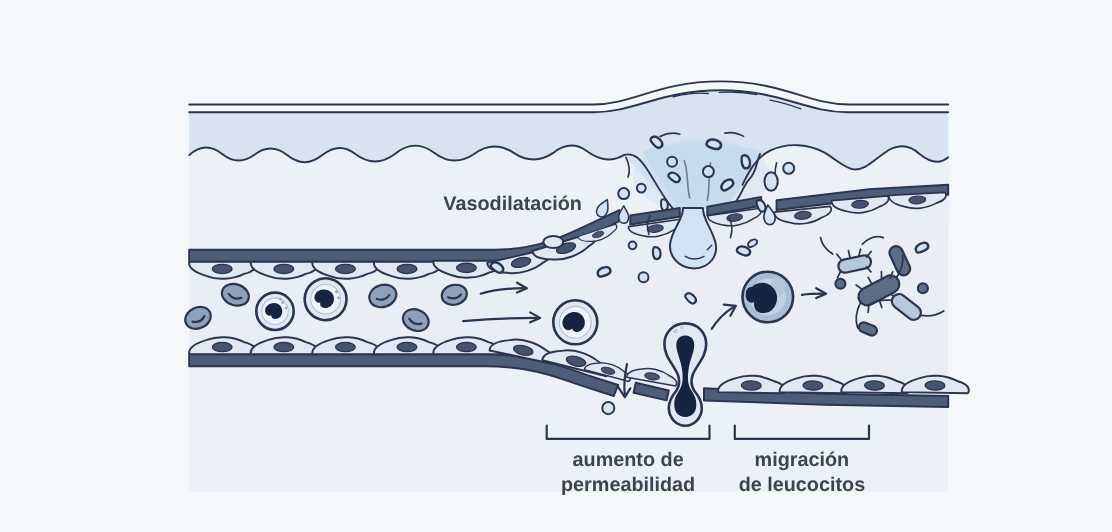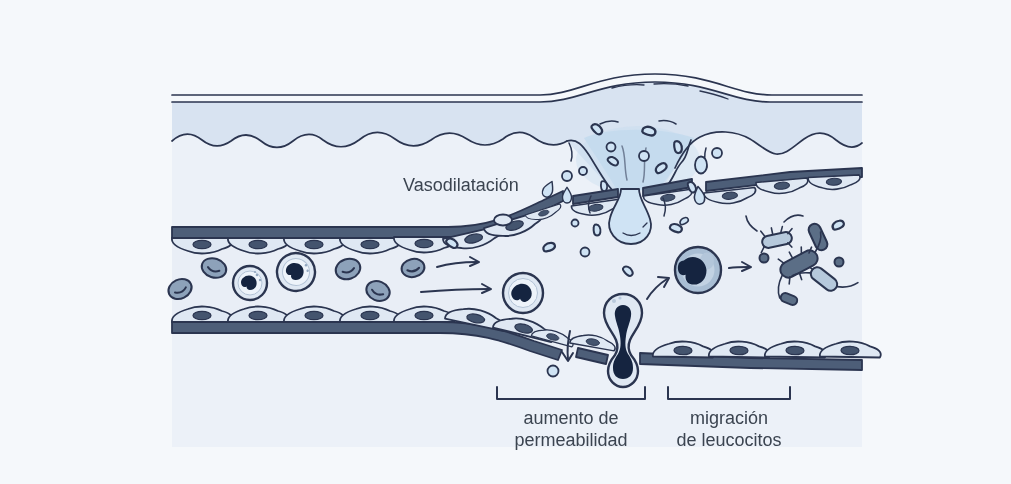--- a/index.html
+++ b/index.html
@@ -1,16 +1,16 @@
 <!DOCTYPE html>
 <html style="--background: #f5f8fb; --panel: #ecf1f8; --skin: #d8e3f1; --vesselInterior: #e9eef6; --outline: #2b3550; --wall: #4d5e78; --cell: #dfe8f3; --cellInner: #edf3fa; --nucleus: #44546e; --rbc: #8da2ba; --leukoNucleus: #152440; --fluid: #cfe3f4; --fluidSoft: #c2d9ee; --bacteriaLight: #b6c9dc; --bacteriaDark: #5b6e86; --emigBody: #a9bed4; --emigInner: #c2d2e3; --text: #3b4450;"><head>
 <meta charset="utf-8">
 <style>
   html,body{margin:0;padding:0;background:#f5f8fb;}
-  .stage{position:relative;width:1011px;height:452px;background:var(--background,#f5f8fb);overflow:hidden;font-family:"Liberation Sans",sans-serif;}
+  .stage{position:relative;width:1011px;height:452px;background:var(--background,#f5f8fb);overflow:hidden;font-family:"Liberation Sans",sans-serif;font-weight:bold;}
   svg{display:block;}
   .ln{stroke:var(--outline);fill:none;stroke-linecap:round;stroke-linejoin:round;}
   .sw13{stroke-width:1.3}.sw15{stroke-width:1.5}.sw17{stroke-width:1.7}.sw2{stroke-width:2}
   .band{fill:var(--wall);stroke:var(--outline);stroke-width:1.8;stroke-linejoin:round;}
   .cellb{fill:var(--cell);stroke:var(--outline);stroke-width:1.8;stroke-linejoin:round;}
   .nuc{fill:var(--nucleus);stroke:var(--outline);stroke-width:1.2;}
   .rbc{fill:var(--rbc);stroke:var(--outline);stroke-width:2;}
   .leuko{fill:var(--cell);stroke:var(--outline);stroke-width:2.4;}
   .leukoInner{fill:var(--cellInner);stroke:#b3c3d6;stroke-width:1;}
   .leukoNuc{fill:var(--leukoNucleus);stroke:none;}

